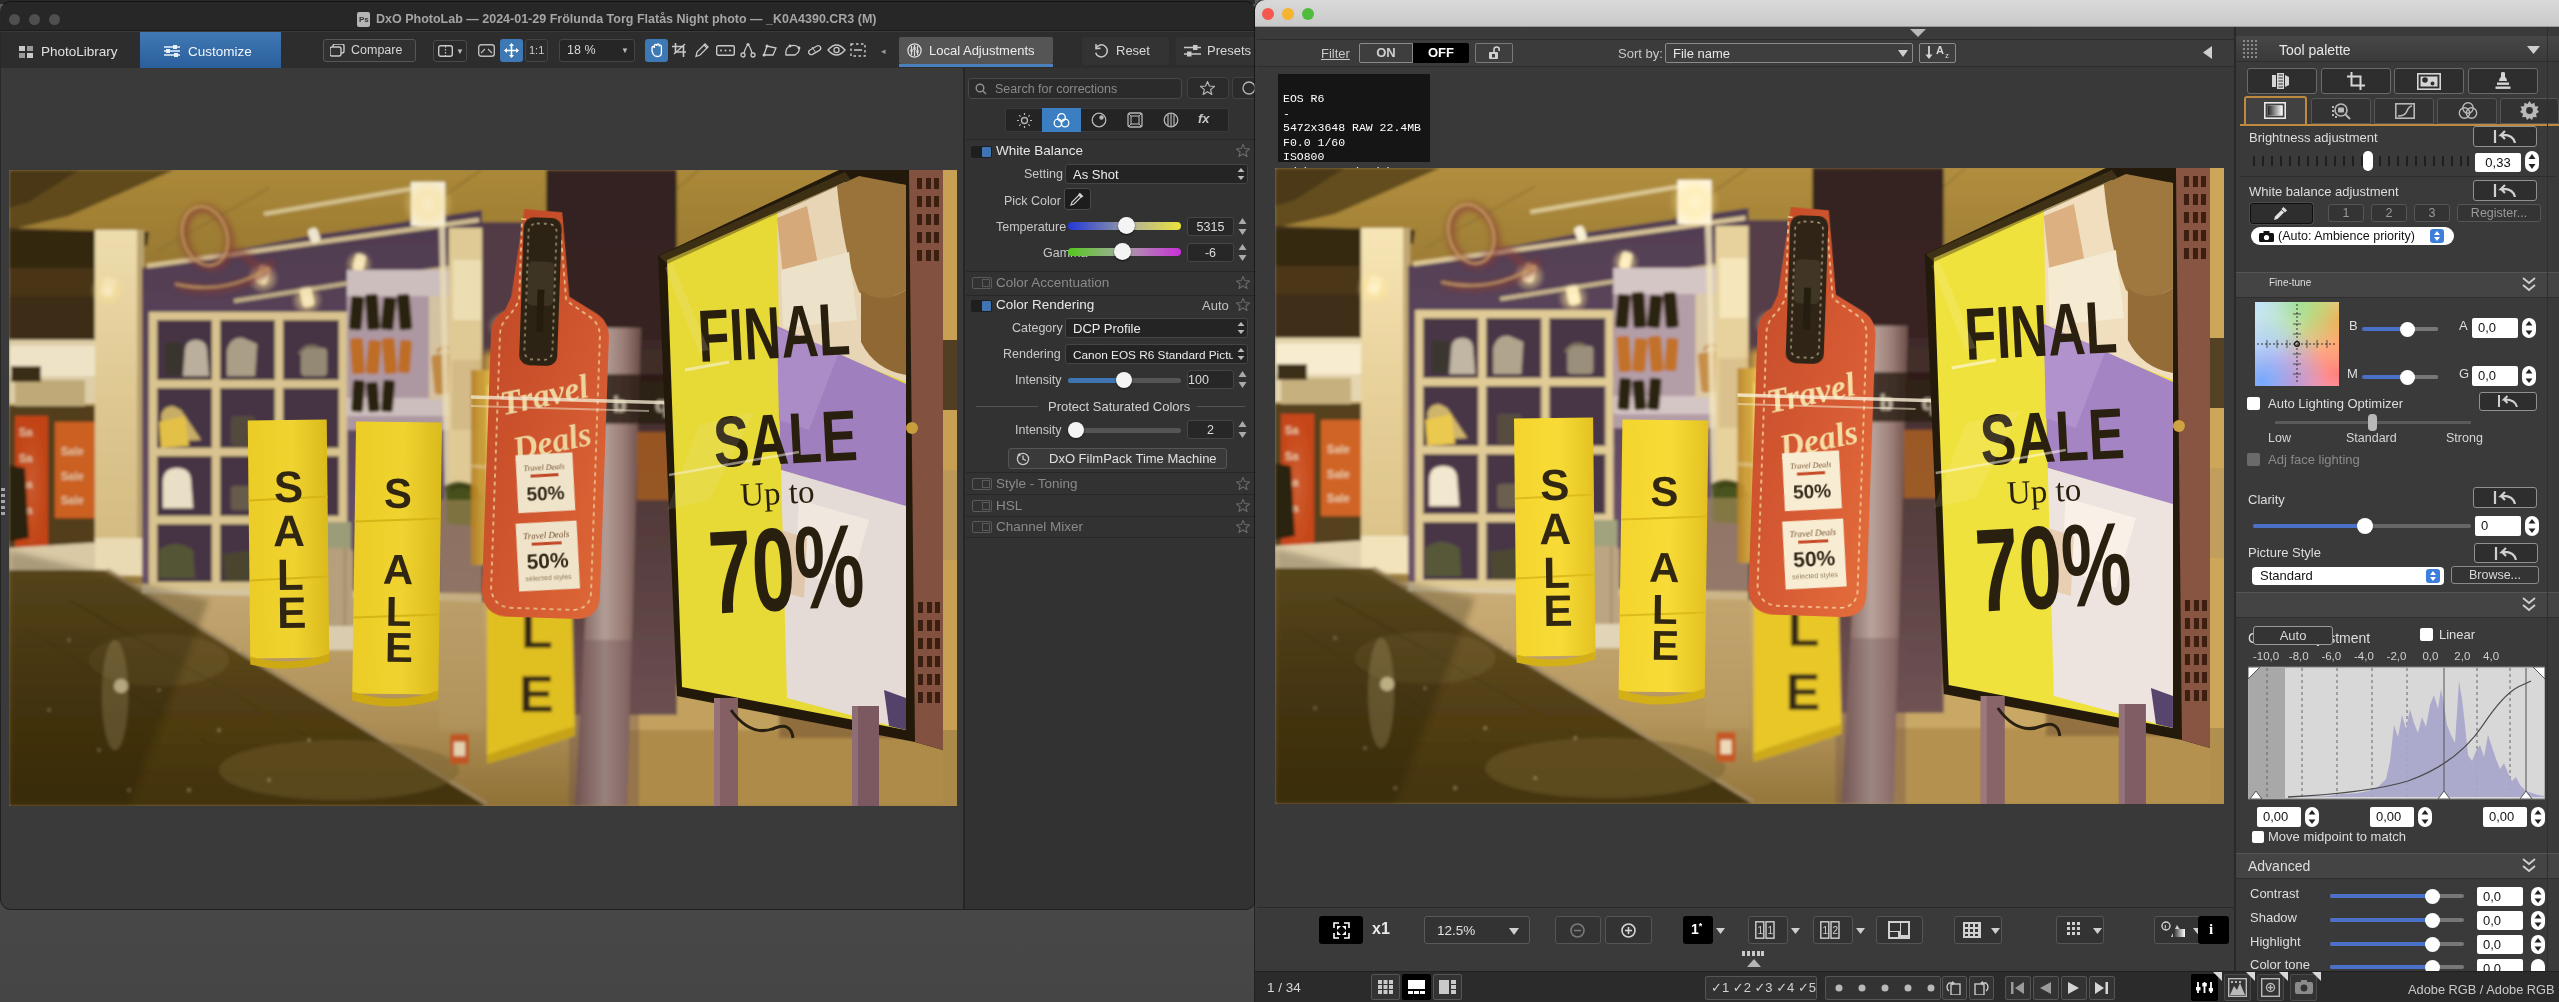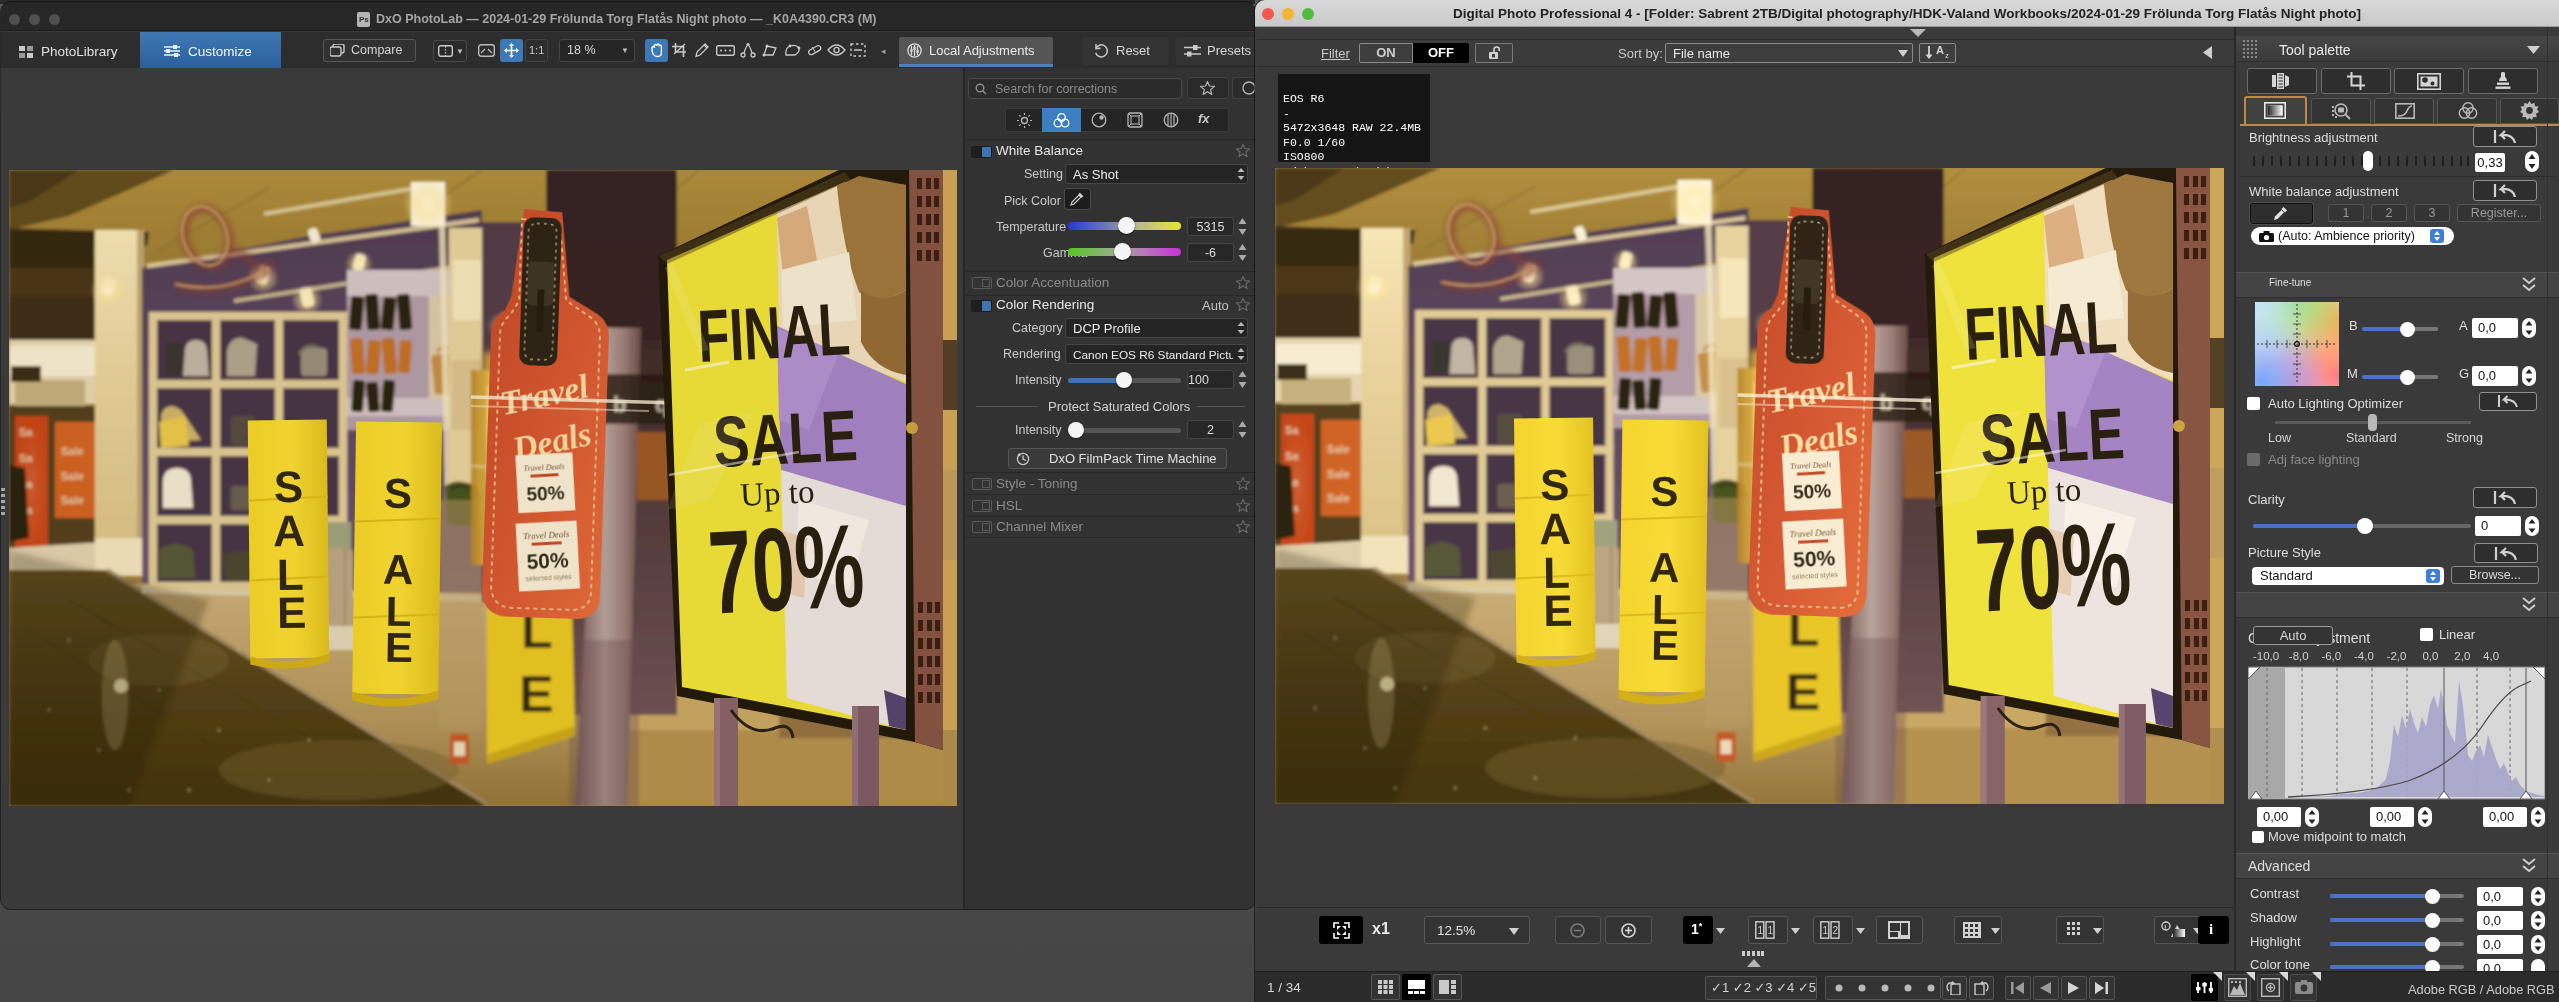--- a/index.html
+++ b/index.html
@@ -368,21 +368,20 @@
       </svg>
   </div>
 </div>
 
 <div class="abs" id="dpp" style="left:1255px;top:0;width:1304px;height:1002px;background:#3a3a3a;border-radius:10px 0 0 0;overflow:hidden;box-shadow:0 0 0 1px rgba(0,0,0,0.5);">
 
   <div class="abs" style="left:0;top:0;width:100%;height:27px;background:linear-gradient(180deg,#d9d9d9,#c9c9c9);border-bottom:1px solid #9a9a9a;"></div>
   <div class="abs" style="left:7px;top:8px;width:12px;height:12px;border-radius:50%;background:#f4584e;"></div>
   <div class="abs" style="left:27px;top:8px;width:12px;height:12px;border-radius:50%;background:#f5b32e;"></div>
   <div class="abs" style="left:47px;top:8px;width:12px;height:12px;border-radius:50%;background:#51bb3e;"></div>
-  <div class="txt" style="left:652px;top:6px;transform:translateX(-50%);font-size:13.5px;font-weight:bold;color:#222;">Digital Photo Professional 4 - [Folder: Sabrent 2TB/Digital photography/HDK-Valand Workbooks/2024-01-29 Frölunda Torg Flatås Night photo]</div>
 
   <div id="dpp-top">
     <div class="abs" style="left:0;top:27px;width:100%;height:12px;background:#3b3b3b;"></div>
     <svg class="abs" style="left:655px;top:29px;" width="16" height="8">
         <path d="M0,0 L16,0 L8,8 Z" fill="#b9b9b9"></path>
       </svg>
     <div class="abs" style="left:2px;top:39px;width:977px;height:28px;background:#3b3b3b;border-top:1px solid #2c2c2c;border-bottom:1px solid #2c2c2c;"></div>
     <div class="txt" style="left:66px;top:46px;font-size:13px;color:#c9c9c9;text-decoration:underline;">Filter</div>
     <div class="abs" style="left:104px;top:43px;width:54px;height:20px;background:#3e3e3e;border:1px solid #8a8a8a;border-radius:2px 0 0 2px;text-align:center;line-height:18px;font-size:13px;font-weight:bold;color:#cfcfcf;">ON</div>
     <div class="abs" style="left:158px;top:43px;width:56px;height:20px;background:#000;border:1px solid #000;border-radius:0 2px 2px 0;text-align:center;line-height:18px;font-size:13px;font-weight:bold;color:#fff;">OFF</div>
@@ -566,21 +565,21 @@
           <line x1="164" y1="3" x2="164" y2="13"></line>
           <line x1="173" y1="3" x2="173" y2="13"></line>
           <line x1="182" y1="3" x2="182" y2="13"></line>
           <line x1="191" y1="3" x2="191" y2="13"></line>
           <line x1="200" y1="3" x2="200" y2="13"></line>
           <line x1="209" y1="3" x2="209" y2="13"></line>
           <line x1="216" y1="3" x2="216" y2="13"></line>
         </g>
     </svg>
     <div class="abs" style="left:1108px;top:151px;width:10px;height:20px;background:#fff;border-radius:5px;"></div>
-    <div class="abs" style="left:1220px;top:153px;width:30px;height:19px;background:#fff;border-radius:2px;color:#111;text-align:center;line-height:19px;font-size:13px;">0,33</div>
+    <div class="abs" style="left:1220px;top:153px;width:46px;height:19px;background:#fff;border-radius:2px;color:#111;text-align:center;line-height:19px;font-size:13px;">0,33</div>
     <div class="abs" style="left:1270px;top:151px;width:14px;height:21px;background:#fff;border-radius:7px;"></div>
     <svg class="abs" style="left:1273px;top:154px;" width="8" height="15">
         <path d="M4,0 L7.5,5 L0.5,5 Z" fill="#222"></path>
         <path d="M4,15 L7.5,10 L0.5,10 Z" fill="#222"></path>
       </svg>
     <div class="abs" style="left:985px;top:176px;width:315px;height:1px;background:#2d2d2d;"></div>
 
     <div class="txt" style="left:994px;top:184px;">White balance adjustment</div>
     <div class="abs" style="left:1218px;top:180px;width:64px;height:21px;background:#2e2e2e;border:1px solid #909090;border-radius:3px;"></div>
     <svg class="abs" style="left:1238px;top:184px;" width="24" height="13">

